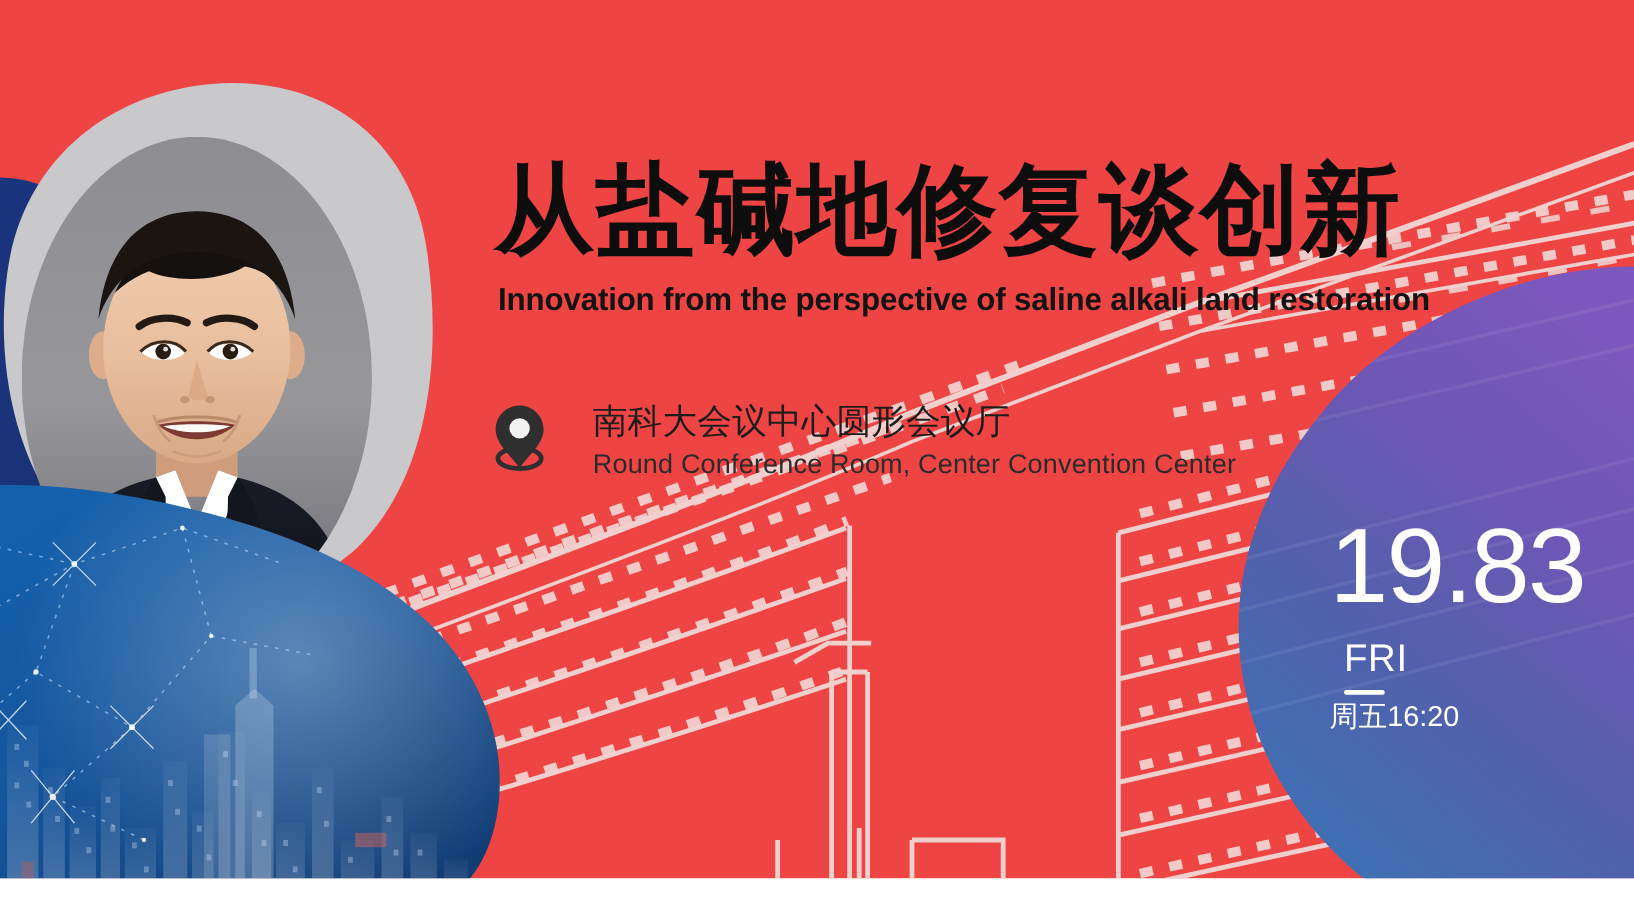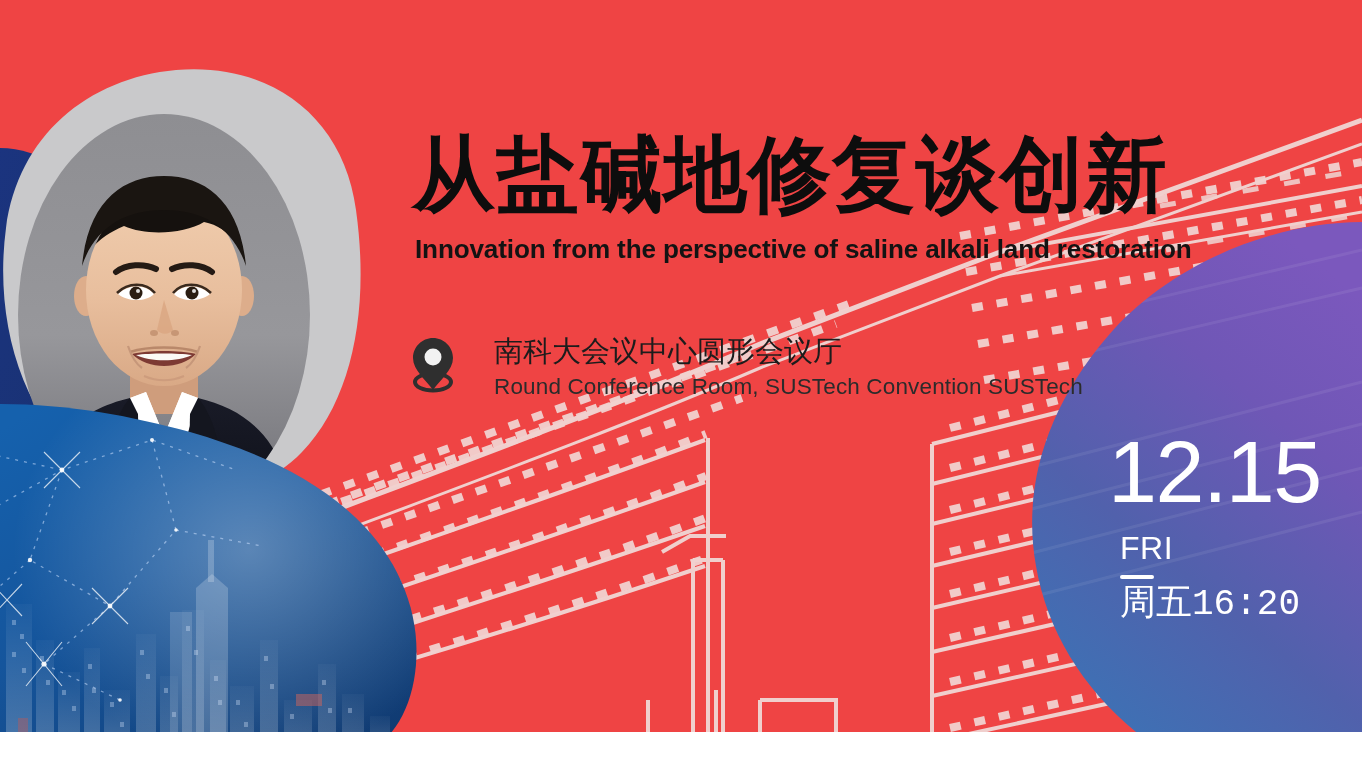--- a/index.html
+++ b/index.html
@@ -136,23 +136,22 @@
     color: #ffffff;
   }
   #date-divider {
     margin: 9px 0 6px 12px;
     width: 34px;
     height: 4px;
     background: #ffffff;
     border-radius: 2px;
   }
   #date-time-cn {
-    margin-left: 12px;
-    font-family: Liberation Mono, monospace;
-    font-size: 36px;
+    font-family: Liberation Sans, sans-serif;
+    font-size: 24px;
     font-weight: 400;
     line-height: 1.12;
     color: #ffffff;
     white-space: nowrap;
   }
 </style>
 </head>
 <body>
 
 <div id="poster">
@@ -529,24 +528,24 @@
   <div id="venue-row">
     <div id="pin-icon">
       <svg viewBox="0 0 46 58" xmlns="http://www.w3.org/2000/svg" aria-hidden="true">
         <ellipse cx="23" cy="46" rx="18" ry="8.5" fill="none" stroke="#2f2f2f" stroke-width="4"></ellipse>
         <path d="M23 2 C 12 2 3 11 3 22 C 3 34 16 44 23 54 C 30 44 43 34 43 22 C 43 11 34 2 23 2 Z" fill="#2f2f2f"></path>
         <circle cx="23" cy="21" r="8.5" fill="#f2f2f2"></circle>
       </svg>
     </div>
     <div id="venue-text">
       <div id="venue-cn">南科大会议中心圆形会议厅</div>
-      <div id="venue-en">Round Conference Room, SUSTech Convention SUSTech</div>
+      <div id="venue-en">Round Conference Room, Center Convention Center</div>
     </div>
   </div>
 
   <div id="date-badge">
-    <div id="date-number">12.15</div>
+    <div id="date-number">19.83</div>
     <div id="date-weekday-en">FRI</div>
     <div id="date-divider"></div>
     <div id="date-time-cn">周五16:20</div>
   </div>
 
 </div>
 
 </body></html>

